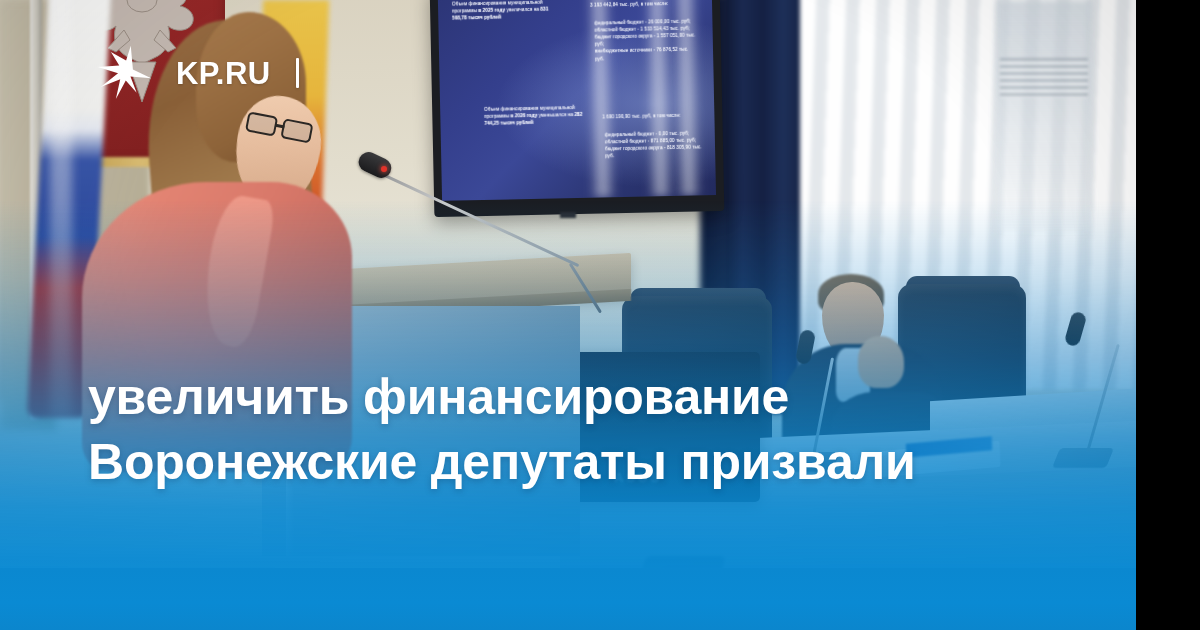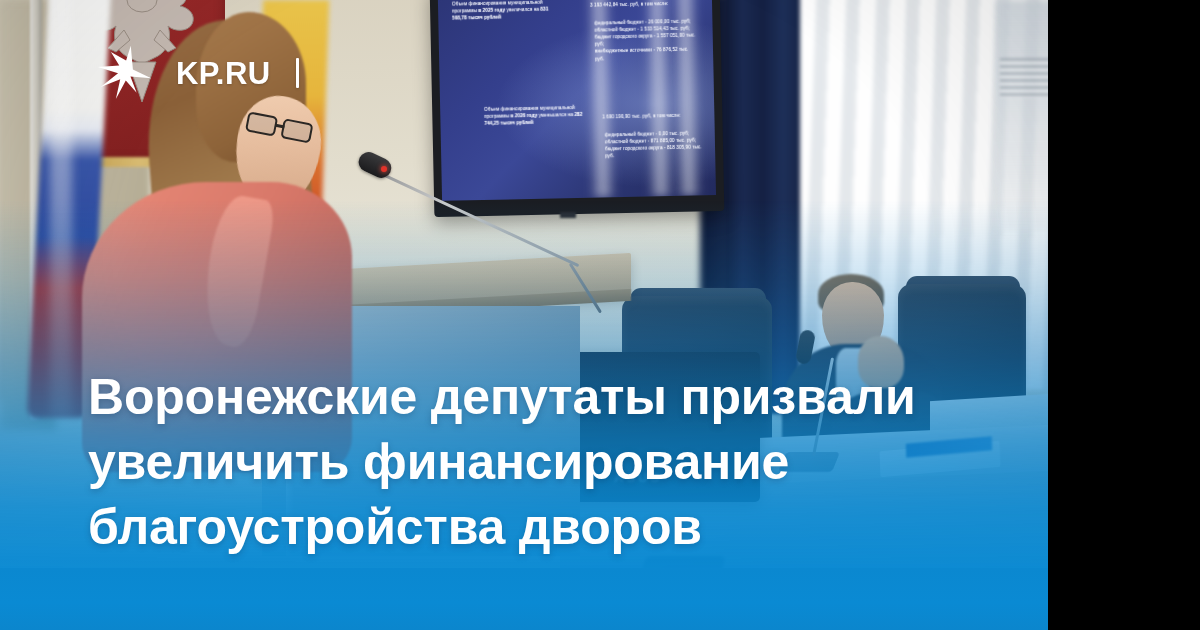--- a/index.html
+++ b/index.html
@@ -2,21 +2,21 @@
 <html lang="ru"><head>
 <meta charset="utf-8">
 <title>KP.RU — Общество</title>
 <style>
   * { margin:0; padding:0; box-sizing:border-box; }
   html,body { width:1200px; height:630px; overflow:hidden; background:#000; }
   body { font-family:"Liberation Sans","DejaVu Sans",sans-serif; }
 
   .card{
     position:relative;
-    width:1048px; height:630px;
+    width:1136px; height:630px;
     overflow:hidden;
     background:#b9b2a2;
   }
 
   
   .photo{ position:absolute; inset:0; overflow:hidden; }
 
   
   .wall{
     position:absolute; left:0; top:0; width:1200px; height:630px;
@@ -606,18 +606,17 @@
                                L14 72.5 L45.5 60 L38.5 92 L54.5 62 L72 82 L62 55.5
                                L95.5 58.5 L66 44.5 Z"></path>
     </svg>
     <div class="header-row">
       <span class="brand">KP.RU</span>
       <span class="sep"></span>
     </div>
   </div>
 
   <div class="headline">
+    <span class="ln">увеличить финансирование</span>
     <span class="ln">Воронежские депутаты призвали</span>
-    <span class="ln">увеличить финансирование</span>
-    <span class="ln">благоустройства дворов</span>
   </div>
 
 </div>
 
 </body></html>

